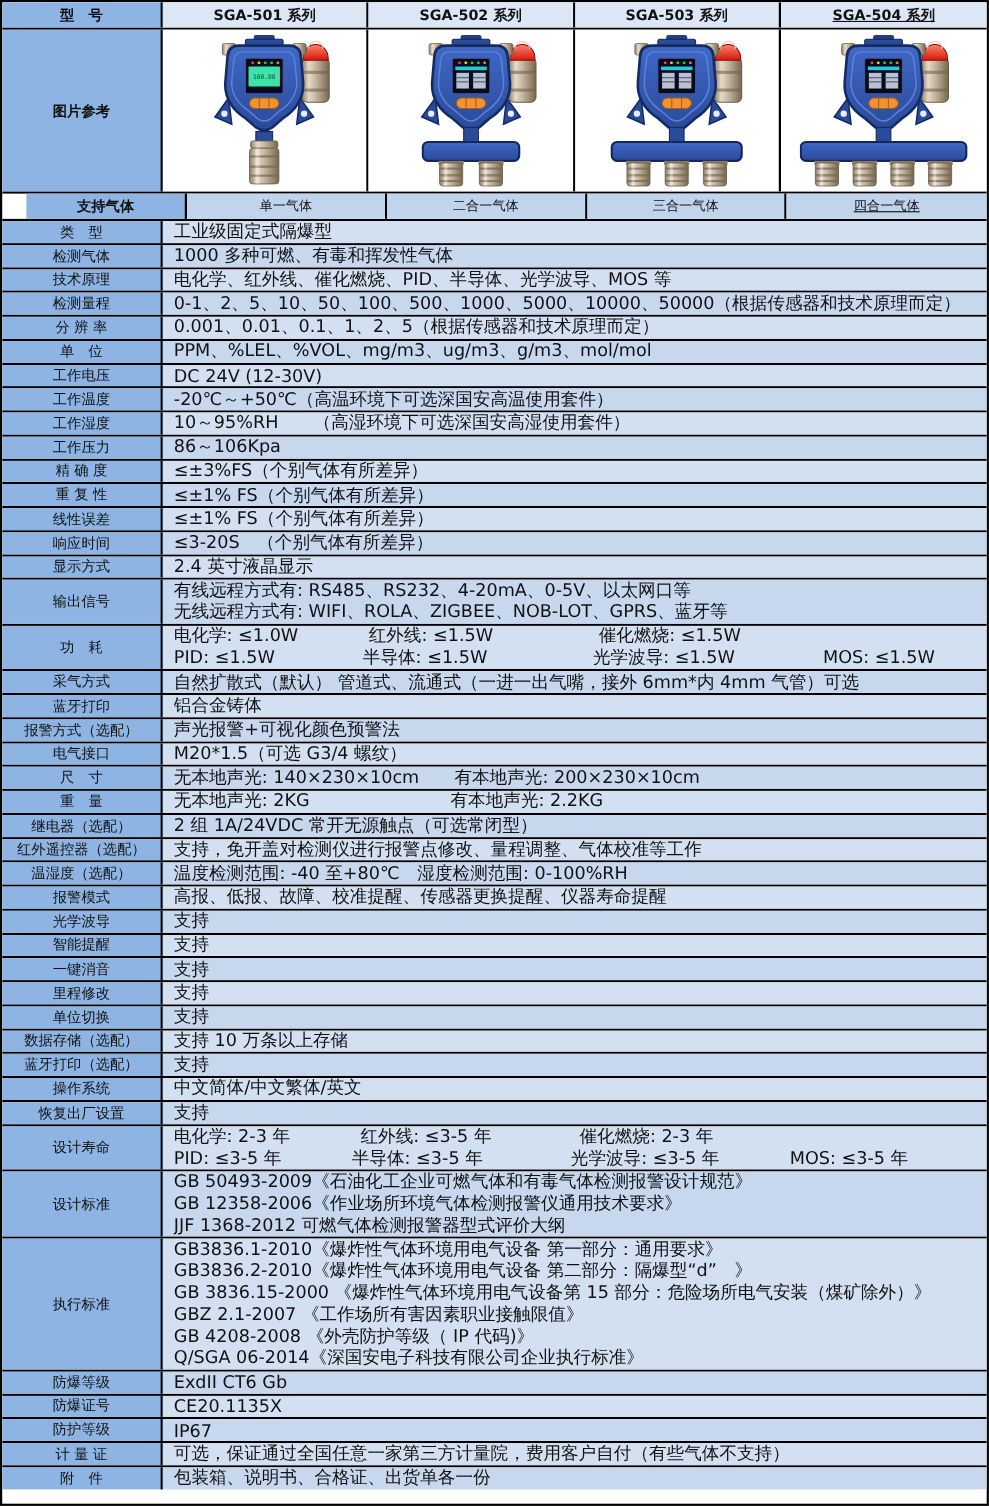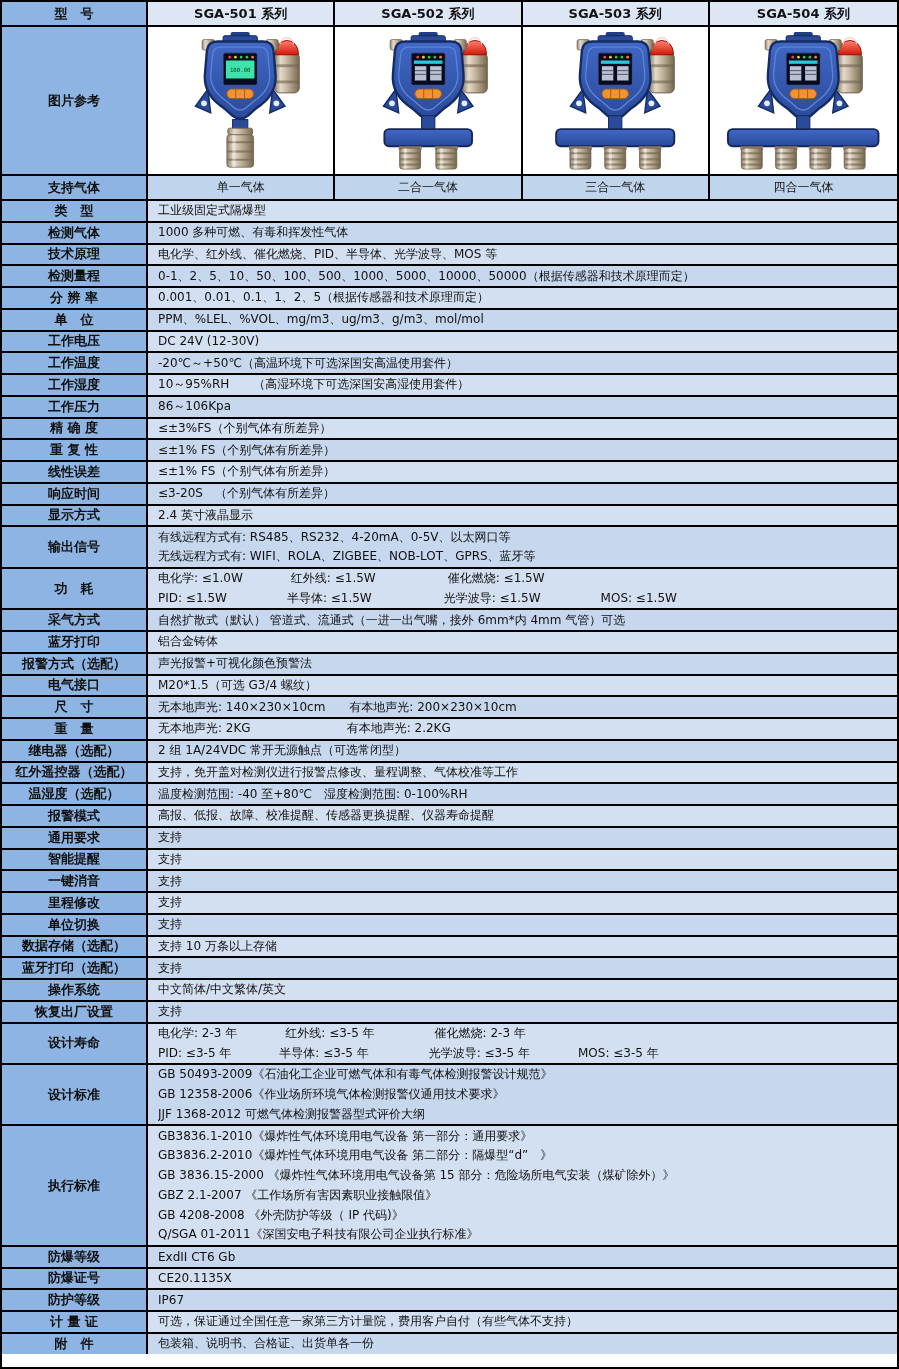--- a/index.html
+++ b/index.html
@@ -8,49 +8,49 @@
     width:899px;height:1369px;box-sizing:border-box;
     border:2px solid var(--border,#000);
     font-family:"DejaVu Sans","Liberation Sans",sans-serif;
     color:#111;background:#fff;overflow:hidden;
   }
   .grid-row{display:grid;grid-template-columns:146px repeat(4,1fr);}
   .cell{
     box-sizing:border-box;display:flex;align-items:center;justify-content:center;
     border-right:2px solid var(--border,#000);overflow:hidden;
   }
-  .cell:last-child{border-right:none;}
+  .cell:last-child{border-right:none;text-decoration:underline;}
   .label-cell{
     background:var(--label-bg,#8db4e2);
     font-weight:bold;font-size:13px;text-align:center;padding:0 3px;
   }
   .header-row{height:23px;border-bottom:2px solid var(--border,#000);}
   .header-row .model-cell{
     background:var(--model-header-bg,#dde6f4);
     font-weight:bold;font-size:13px;
   }
   .image-row{height:147px;border-bottom:2px solid var(--border,#000);}
   .image-row .device-cell{background:#fff;padding:2px;}
   .device-cell svg{height:141px;width:auto;display:block;}
-  .gas-row{height:23px;border-bottom:2px solid var(--border,#000);}
+  .gas-row{height:23px;border-bottom:2px solid var(--border,#000);padding-left:22px;}
   .gas-row .gas-cell{background:var(--gas-bg,#c0d5ec);font-size:12px;}
   .spec-rows{display:block;}
   .spec-row{display:flex;border-bottom:2px solid var(--border,#000);}
   .spec-row:last-child{border-bottom:none;}
   .spec-label{
     flex:0 0 146px;box-sizing:border-box;
     background:var(--label-bg,#8db4e2);
     border-right:2px solid var(--border,#000);
     display:flex;align-items:center;justify-content:center;
-    font-weight:bold;font-size:13px;text-align:center;padding:0 3px;
+    font-weight:normal;font-size:13px;text-align:center;padding:0 3px;
   }
   .spec-value{
     flex:1;min-width:0;display:flex;flex-direction:column;justify-content:flex-start;
     background:var(--value-bg,#d3e0f1);
-    padding-left:10px;font-size:12px;
+    padding-left:10px;font-size:16px;
   }
   .spec-value.alt{background:var(--value-alt-bg,#c6d7ee);}
   .line{height:19.75px;display:flex;align-items:center;white-space:pre;overflow:hidden;}
 </style>
 </head>
 <body>
 
 <div class="page">
 
   <div class="grid-row header-row">
@@ -530,21 +530,21 @@
           <div class="line">温度检测范围: -40 至+80℃　湿度检测范围: 0-100%RH</div>
         </div>
   </div>
       <div class="spec-row">
     <div class="spec-label">报警模式</div>
     <div class="spec-value">
           <div class="line">高报、低报、故障、校准提醒、传感器更换提醒、仪器寿命提醒</div>
         </div>
   </div>
       <div class="spec-row">
-    <div class="spec-label">通用要求</div>
+    <div class="spec-label">光学波导</div>
     <div class="spec-value alt">
           <div class="line">支持</div>
         </div>
   </div>
       <div class="spec-row">
     <div class="spec-label">智能提醒</div>
     <div class="spec-value">
           <div class="line">支持</div>
         </div>
   </div>
@@ -606,21 +606,21 @@
         </div>
   </div>
       <div class="spec-row">
     <div class="spec-label">执行标准</div>
     <div class="spec-value">
           <div class="line">GB3836.1-2010《爆炸性气体环境用电气设备 第一部分：通用要求》</div>
           <div class="line">GB3836.2-2010《爆炸性气体环境用电气设备 第二部分：隔爆型“d”　》</div>
           <div class="line">GB 3836.15-2000 《爆炸性气体环境用电气设备第 15 部分：危险场所电气安装（煤矿除外）》</div>
           <div class="line">GBZ 2.1-2007 《工作场所有害因素职业接触限值》</div>
           <div class="line">GB 4208-2008 《外壳防护等级（ IP 代码)》</div>
-          <div class="line">Q/SGA 01-2011《深国安电子科技有限公司企业执行标准》</div>
+          <div class="line">Q/SGA 06-2014《深国安电子科技有限公司企业执行标准》</div>
         </div>
   </div>
       <div class="spec-row">
     <div class="spec-label">防爆等级</div>
     <div class="spec-value alt">
           <div class="line">ExdII CT6 Gb</div>
         </div>
   </div>
       <div class="spec-row">
     <div class="spec-label">防爆证号</div>

